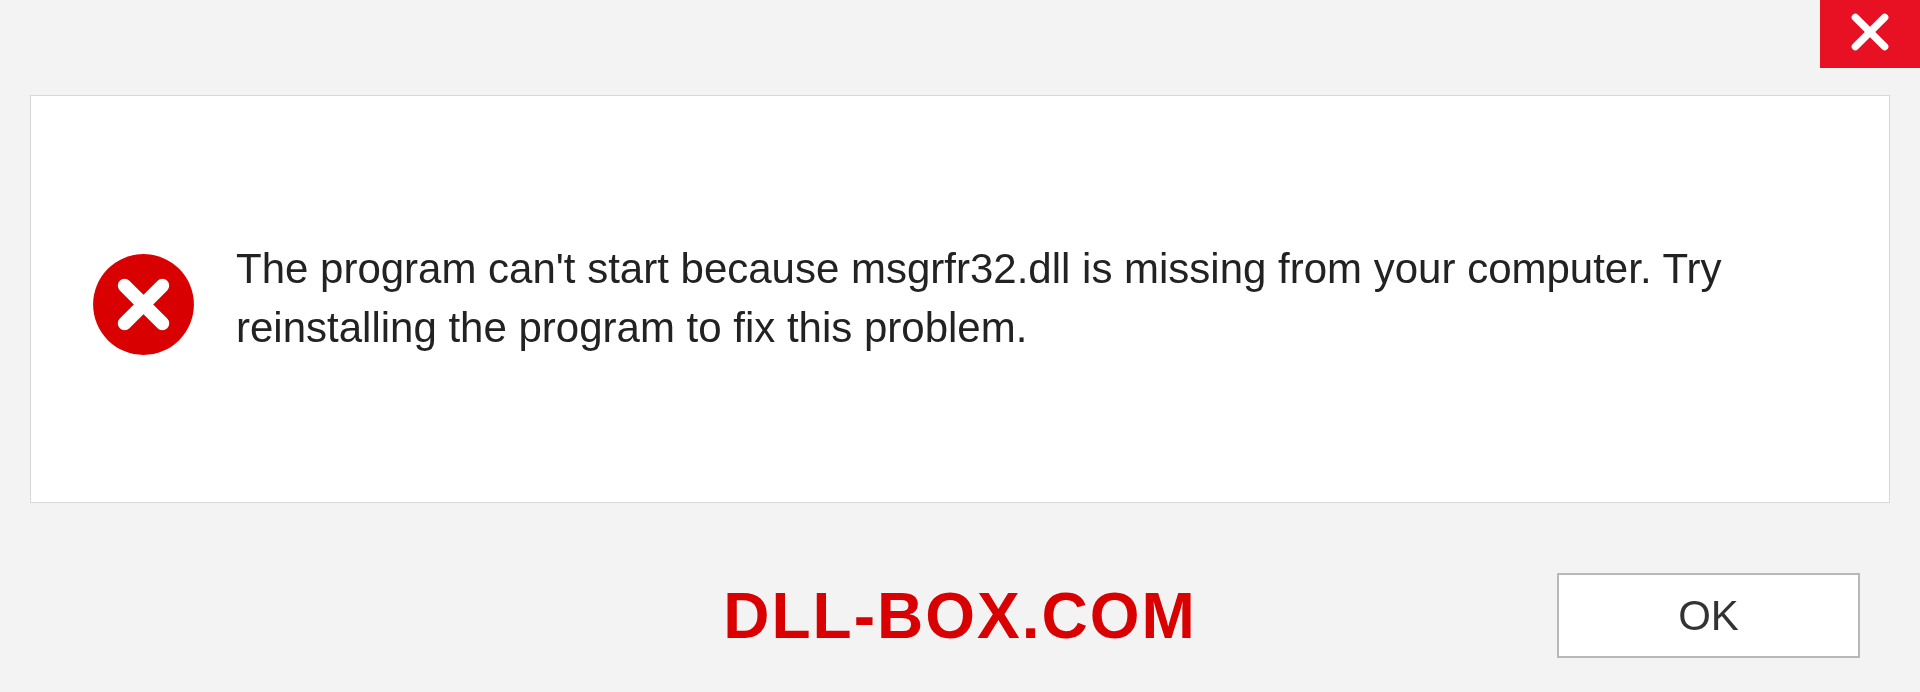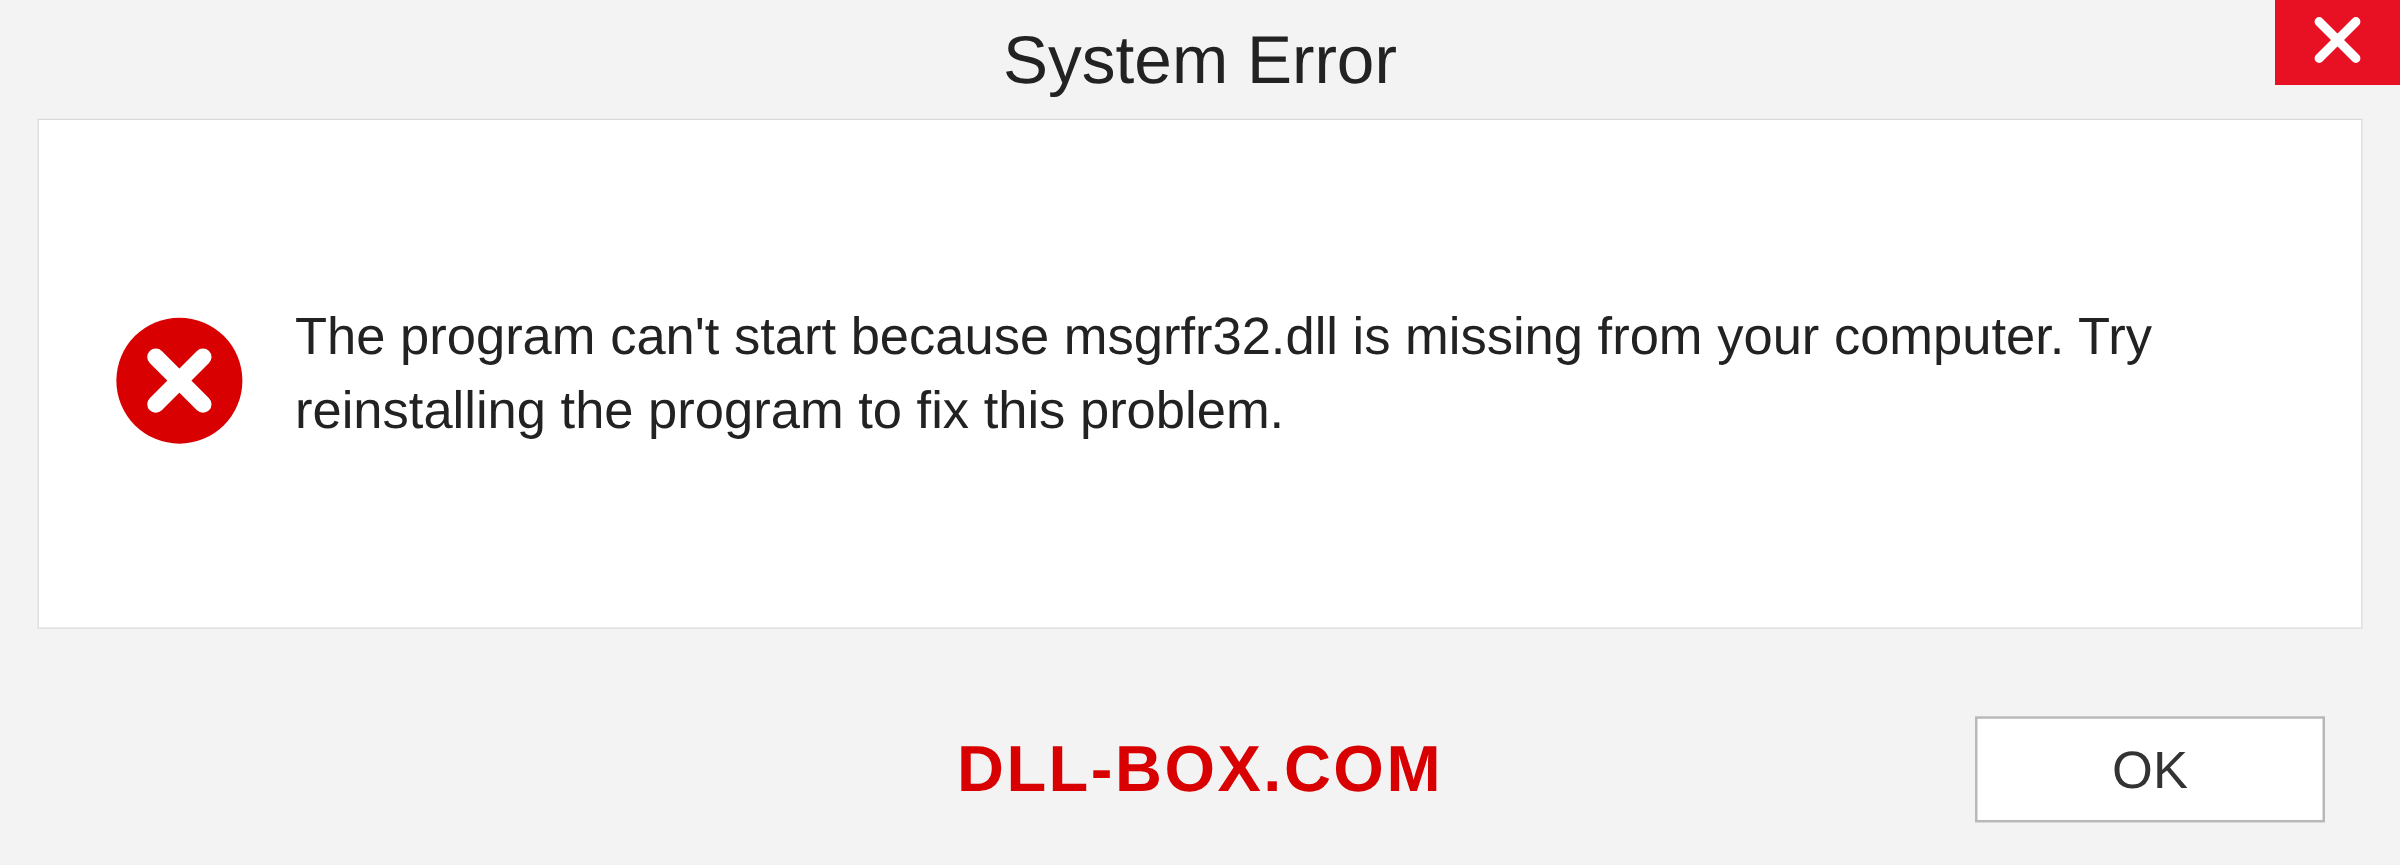--- a/index.html
+++ b/index.html
@@ -87,46 +87,45 @@
       display: flex;
       align-items: center;
       justify-content: flex-end;
       padding-right: 30px;
     }
     
     .watermark {
       position: absolute;
       left: 50%;
       transform: translateX(-50%);
-      font-size: 52px;
+      font-size: 64px;
       font-weight: 900;
       color: #d80000;
       letter-spacing: 2px;
       font-family: Arial, sans-serif;
     }
     
     .ok-button {
-      width: 280px;
+      width: 303px;
       height: 85px;
       background: #ffffff;
       border: 2px solid #b8b8b8;
       font-size: 42px;
       color: #333;
       cursor: pointer;
       display: flex;
       align-items: center;
       justify-content: center;
       font-family: "Segoe UI", Arial, sans-serif;
     }
   </style>
 </head>
 <body>
 
 <div class="title-bar">
-  <div class="dialog-title">System Error</div>
   <div class="close-button">
     <span>
       <svg viewBox="0 0 24 24">
         <path d="M4 4 L20 20 M20 4 L4 20" stroke="#ffffff" stroke-width="4" stroke-linecap="round" fill="none"></path>
       </svg>
     </span>
   </div>
 </div>
 
 <div class="content-area">

